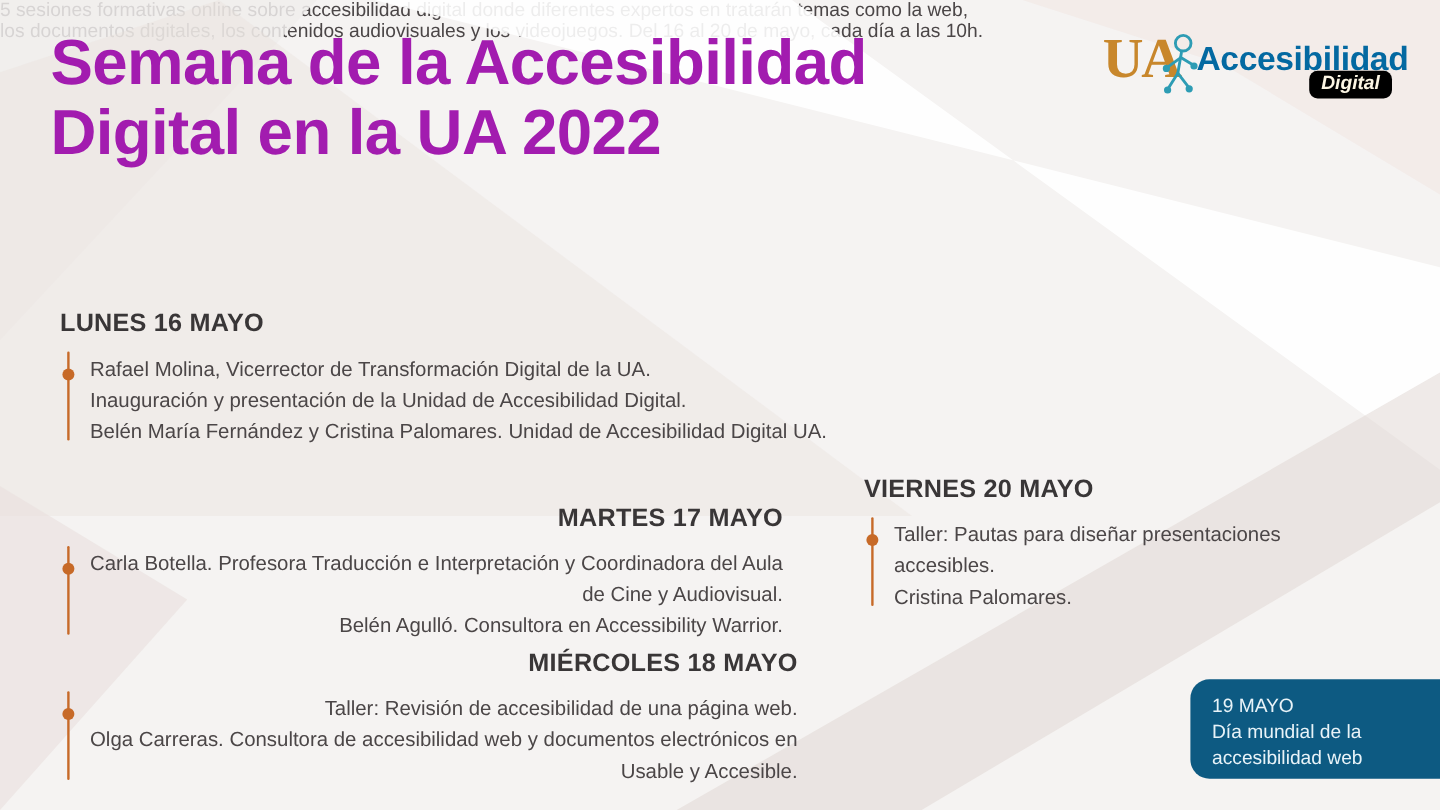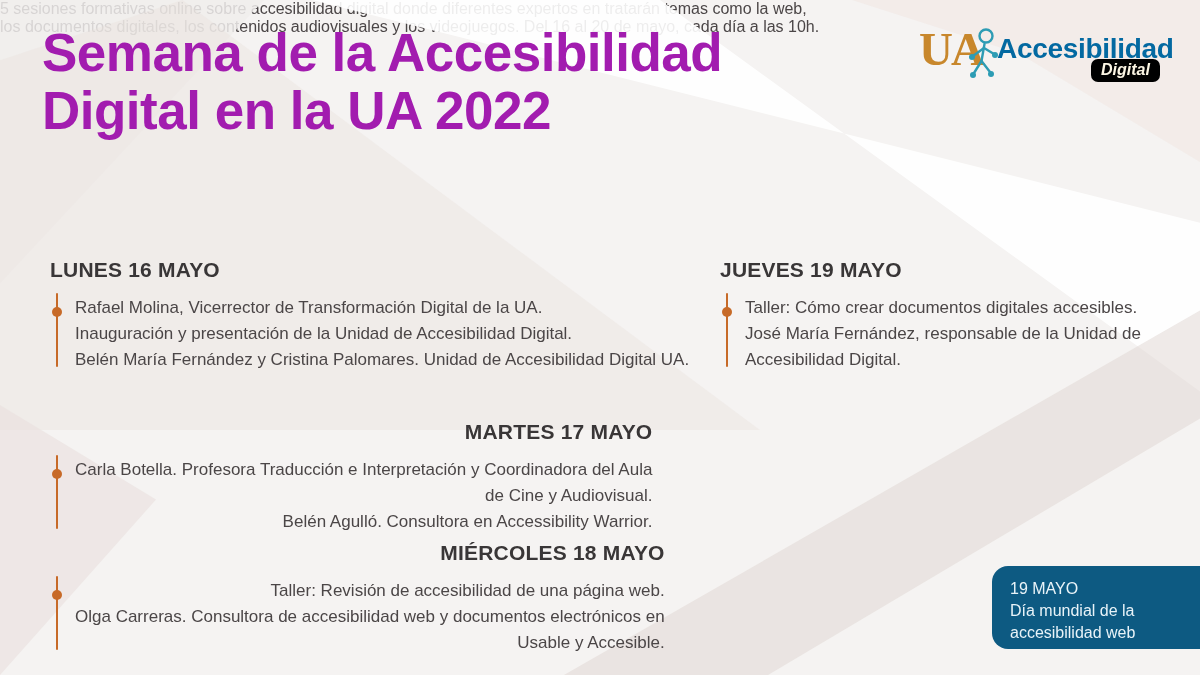--- a/index.html
+++ b/index.html
@@ -144,32 +144,32 @@
     <div class="entries">
       <span class="marker">
           <i class="dot"></i>
         </span>
       <div>Taller: Revisión de accesibilidad de una página web.</div>
       <div>Olga Carreras. Consultora de accesibilidad web y documentos electrónicos en</div>
       <div>Usable y Accesible.</div>
     </div>
   </section>
 
-  <section class="day day-jueves">
-    <h2>JUEVES 19 MAYO</h2>
+
+  <section class="day day-viernes">
+    <h2>VIERNES 20 MAYO</h2>
     <div class="entries">
       <span class="marker">
           <i class="dot"></i>
         </span>
-      <div>Taller: Cómo crear documentos digitales accesibles.</div>
-      <div>José María Fernández, responsable de la Unidad de</div>
-      <div>Accesibilidad Digital.</div>
+      <div>Taller: Pautas para diseñar presentaciones</div>
+      <div>accesibles.</div>
+      <div>Cristina Palomares.</div>
     </div>
   </section>
-
 
   <aside class="highlight">
     <div>19 MAYO</div>
     <div>Día mundial de la</div>
     <div>accesibilidad web</div>
   </aside>
 
 </div>
 
 </body></html>

